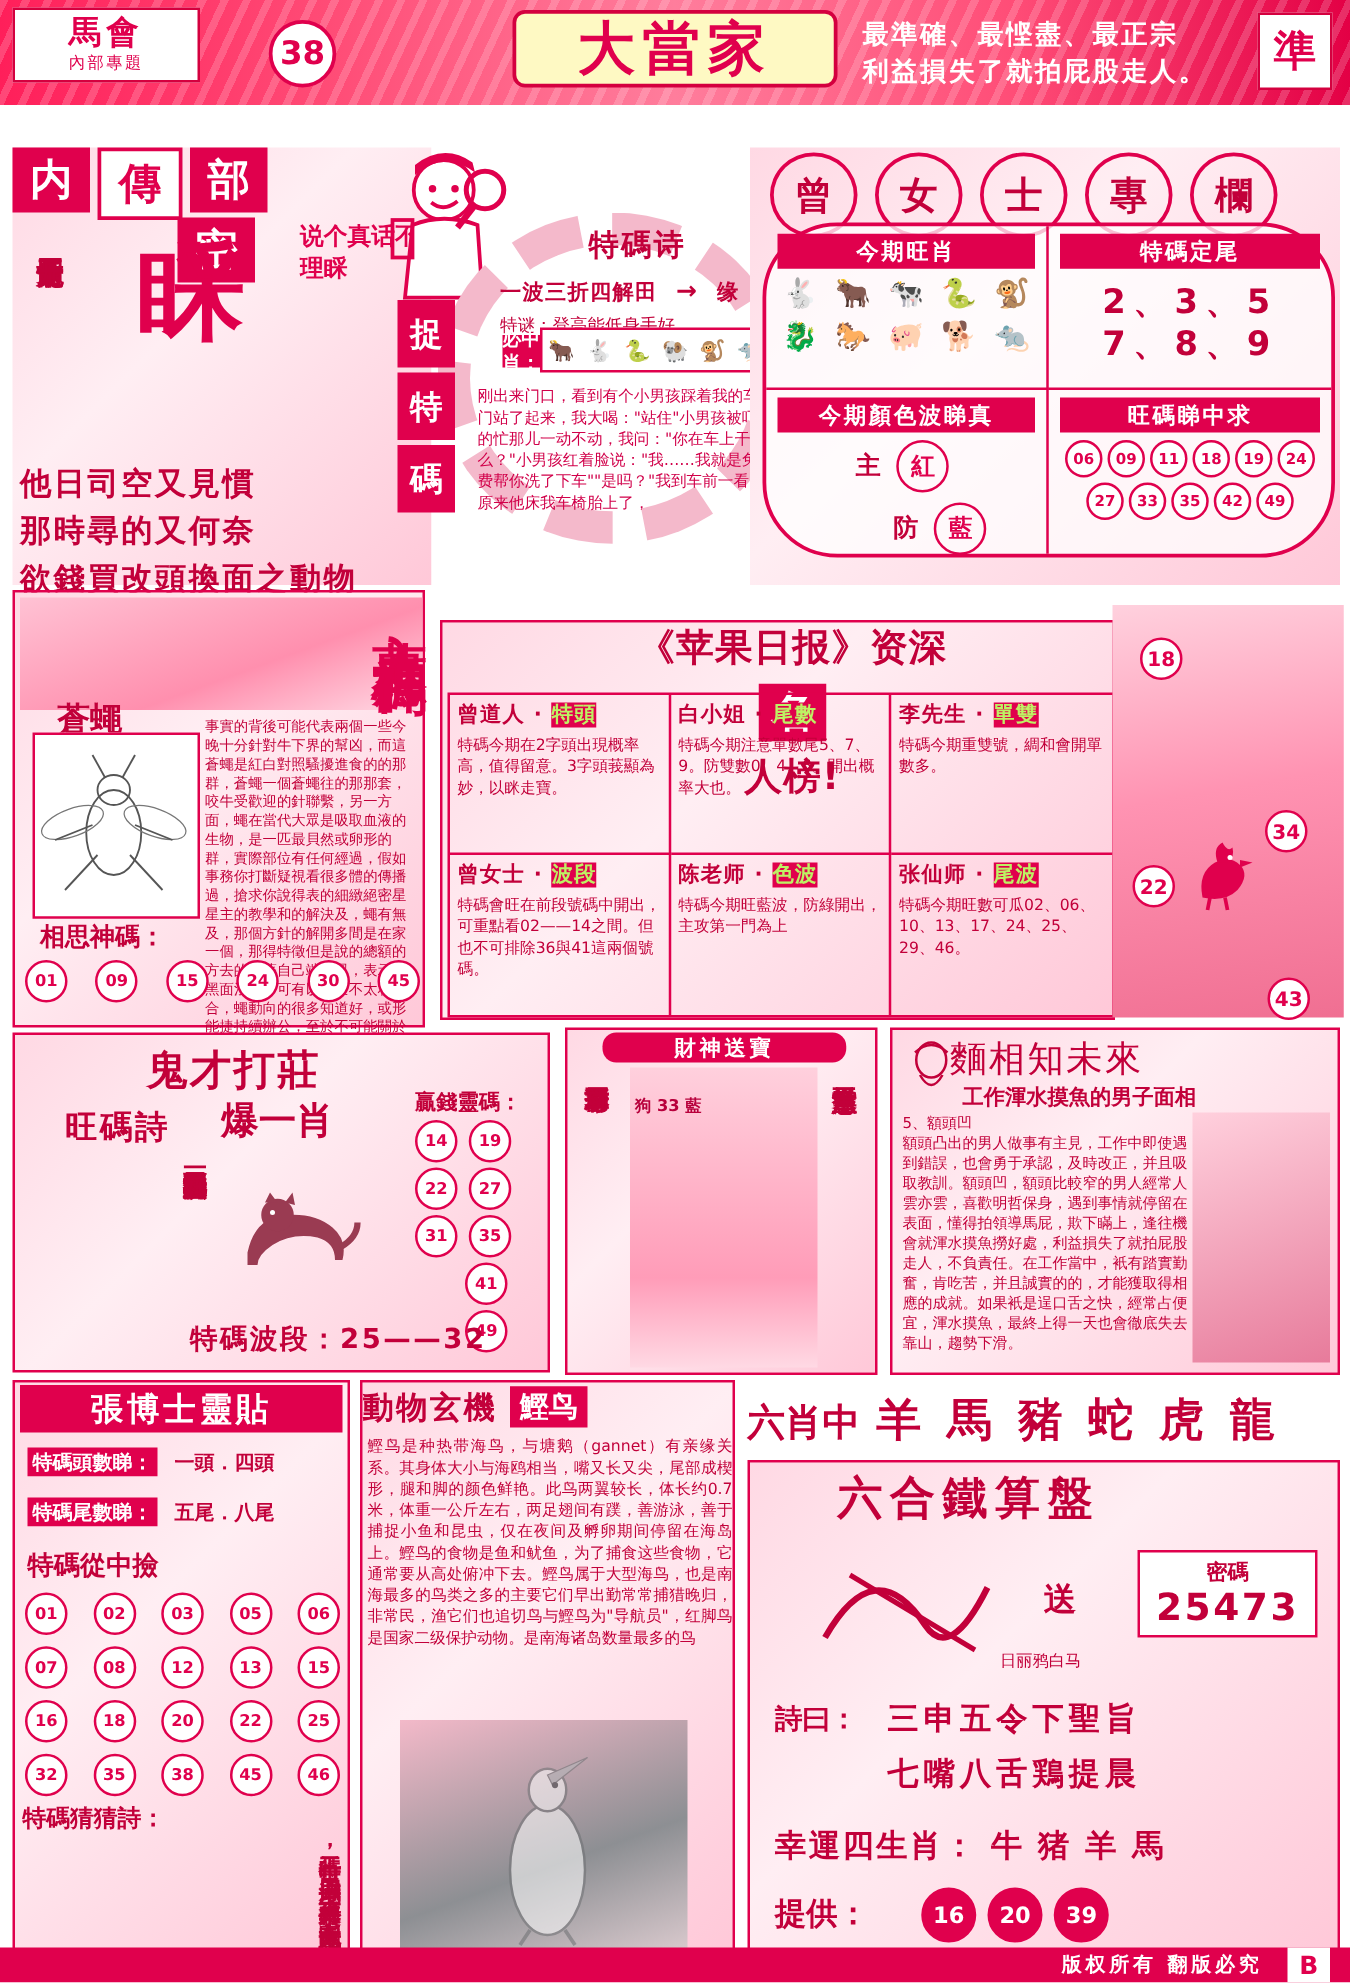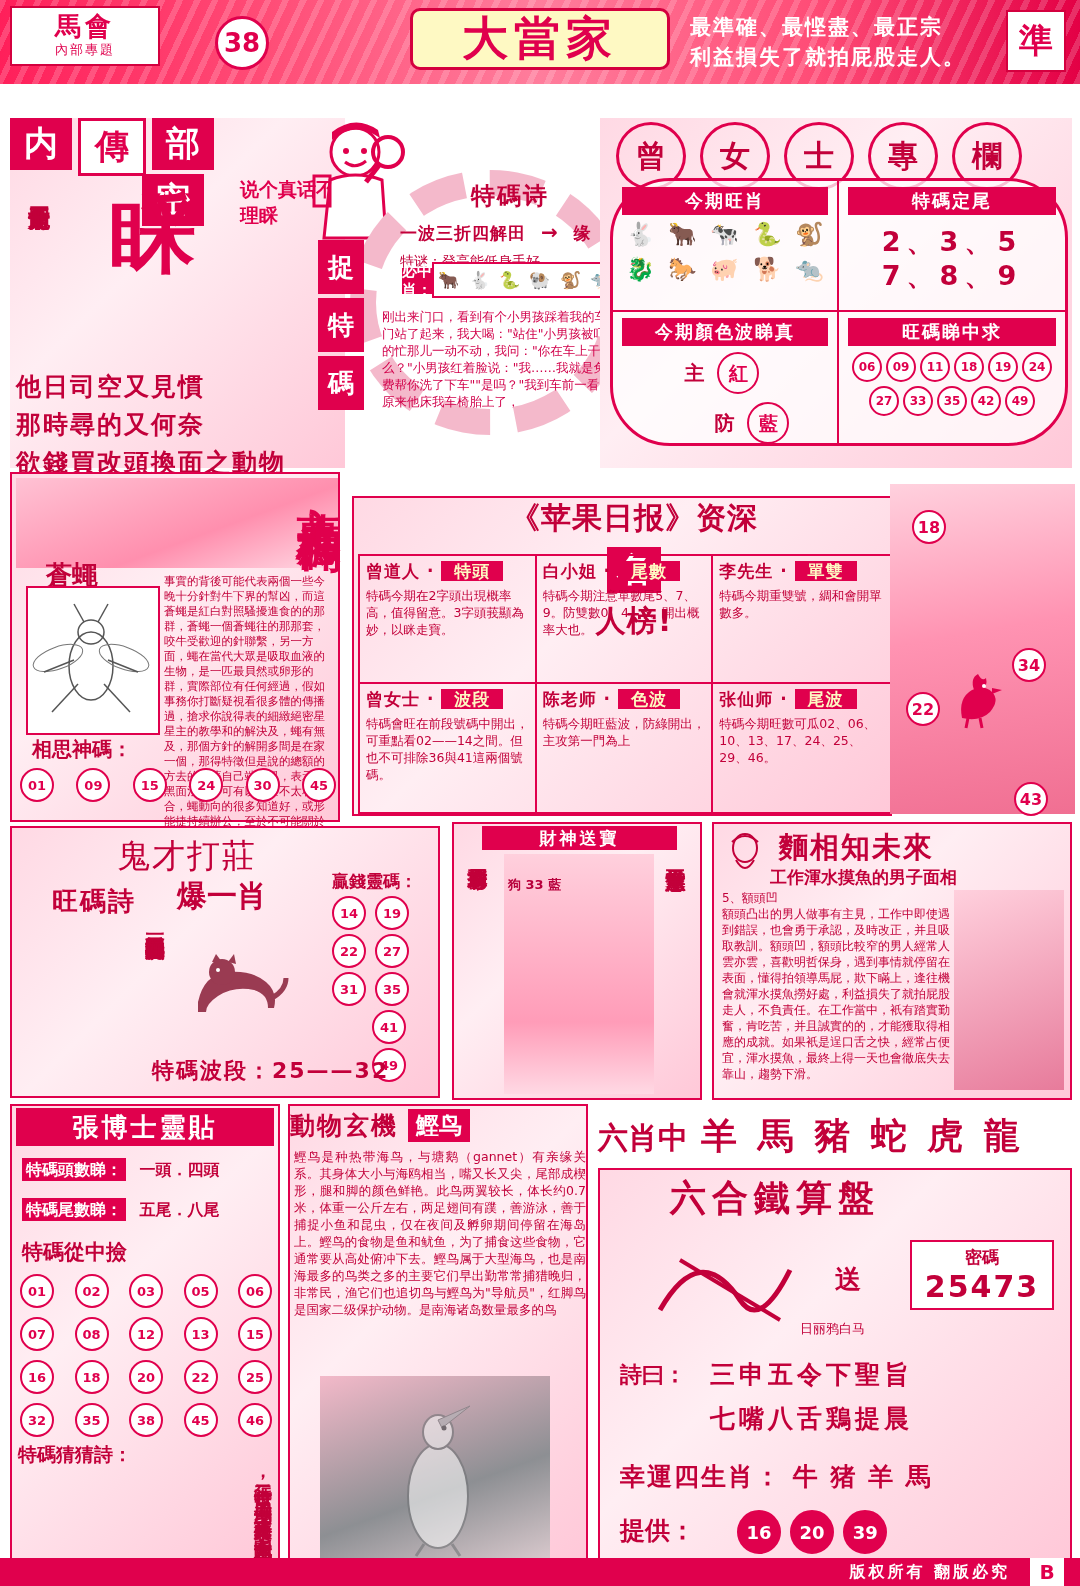--- a/index.html
+++ b/index.html
@@ -124,45 +124,45 @@
   .vstrip .vv{writing-mode:vertical-rl;font-size:44px;font-weight:bold;color:#e0004d;letter-spacing:6px;}
 
   
   .apple{left:352px;top:496px;width:540px;height:320px;}
   .apple .hd{position:absolute;left:30px;top:0;width:500px;height:52px;display:flex;align-items:center;gap:8px;flex-direction:column;}
   .apple .hd .n1{font-size:30px;font-weight:bold;letter-spacing:1px;}
   .apple .hd .ming{width:54px;height:50px;background:#e0004d;color:#fff;font-size:34px;font-weight:bold;display:flex;align-items:center;justify-content:center;}
   .apple .tbl{position:absolute;left:4px;top:56px;width:530px;height:256px;border:2px solid #e0004d;}
   .acell{position:absolute;width:33.33%;height:50%;box-sizing:border-box;border-right:2px solid #e0004d;border-bottom:2px solid #e0004d;padding:4px 6px;}
   .acell .nm{font-size:17px;font-weight:bold;letter-spacing:1px;}
-  .acell .nm b.hl{background:#e0004d;color:#fef9c3;padding:0 13px;margin-top:44px;}
+  .acell .nm b.hl{background:#e0004d;color:#bef264;padding:0 0;margin-top:44px;}
   .acell .bd{font-size:12.5px;line-height:17px;margin-top:4px;}
   .lady{left:890px;top:484px;width:185px;height:330px;}
 
   
   .ghost{left:10px;top:826px;width:430px;height:272px;}
-  .ghost .ttl{position:absolute;left:105px;top:6px;font-size:33px;font-weight:normal;letter-spacing:2px;}
+  .ghost .ttl{position:absolute;left:105px;top:6px;font-size:33px;font-weight:bold;letter-spacing:2px;}
   .ghost .wm{position:absolute;left:40px;top:56px;font-size:26px;font-weight:bold;letter-spacing:2px;}
   .ghost .bao{position:absolute;left:165px;top:48px;font-size:30px;font-weight:bold;}
   .ghost .vpoem{position:absolute;left:8px;top:96px;width:150px;height:150px;writing-mode:vertical-rl;font-size:19px;font-weight:bold;line-height:28px;}
   .ghost .tiger{position:absolute;left:170px;top:110px;width:110px;height:90px;}
   .ghost .ying{position:absolute;left:320px;top:42px;font-size:17px;font-weight:bold;}
   .ghost .yballs{position:absolute;left:318px;top:66px;width:110px;}
   .ghost .bottom{position:absolute;left:140px;top:228px;font-size:22px;font-weight:bold;letter-spacing:2px;}
 
   
   .god{left:452px;top:822px;width:250px;height:278px;}
-  .god .hd{position:absolute;left:28px;top:2px;width:195px;height:24px;background:#e0004d;color:#fff;font-size:17px;font-weight:bold;display:flex;align-items:center;justify-content:center;letter-spacing:3px;}
+  .god .hd{position:absolute;left:28px;top:2px;width:195px;height:24px;background:#e0004d;color:#fff;font-size:17px;font-weight:bold;display:flex;align-items:center;justify-content:center;letter-spacing:3px;border-radius:11px;}
   .god .lv{position:absolute;left:4px;top:30px;width:40px;height:240px;writing-mode:vertical-rl;font-size:20px;font-weight:bold;line-height:40px;}
   .god .rv{position:absolute;right:4px;top:30px;width:40px;height:240px;writing-mode:vertical-rl;font-size:20px;font-weight:bold;line-height:40px;}
   .god .pic{position:absolute;left:50px;top:30px;width:150px;height:240px;background:linear-gradient(180deg,#ffd0dd,#ff9cb8 70%,#ffd9e4);}
 
   
   .face{left:712px;top:822px;width:360px;height:278px;}
-  .face .ttl{position:absolute;left:46px;top:4px;font-size:29px;font-weight:bold;letter-spacing:2px;margin-left:19px;}
+  .face .ttl{position:absolute;left:46px;top:4px;font-size:29px;font-weight:normal;letter-spacing:2px;}
   .face .sub{position:absolute;left:56px;top:42px;font-size:17px;font-weight:bold;}
   .face .bd{position:absolute;left:8px;top:66px;width:232px;font-size:12px;line-height:16px;}
   .face .ph{position:absolute;right:6px;top:66px;width:110px;height:200px;background:linear-gradient(160deg,#ffd0dd,#e77b9b);}
 
   
   .zhang{left:10px;top:1104px;width:270px;height:460px;}
   .zhang .hd{position:absolute;left:4px;top:2px;width:258px;height:38px;background:#e0004d;color:#fff;font-size:26px;font-weight:bold;display:flex;align-items:center;justify-content:center;letter-spacing:3px;}
   .zhang .ln{position:absolute;font-size:16px;font-weight:bold;}
   .zhang .lbl{background:#e0004d;color:#fff;padding:2px 4px;}
   .zhang .grid{position:absolute;left:6px;top:166px;width:256px;}

